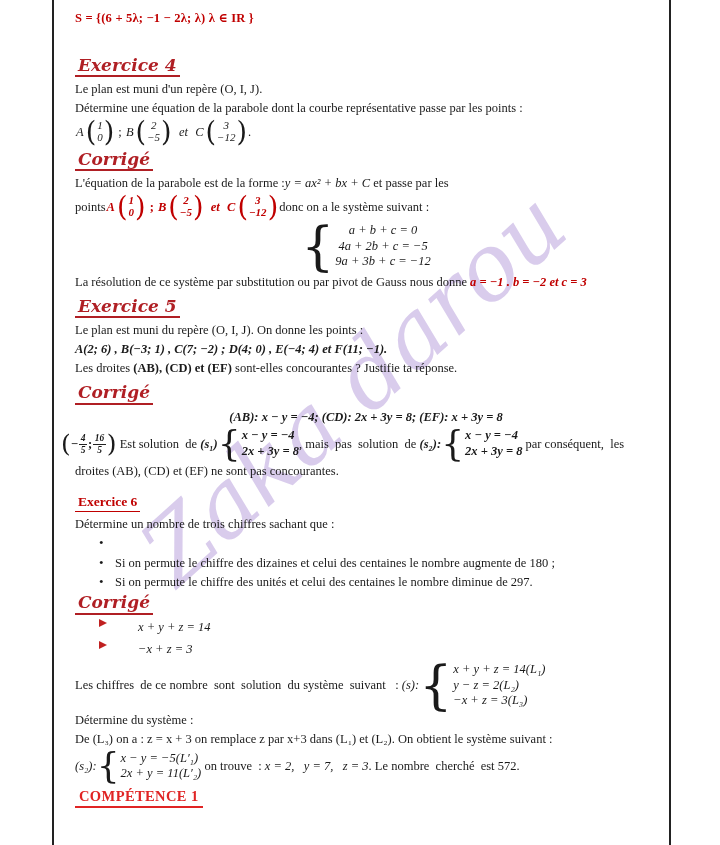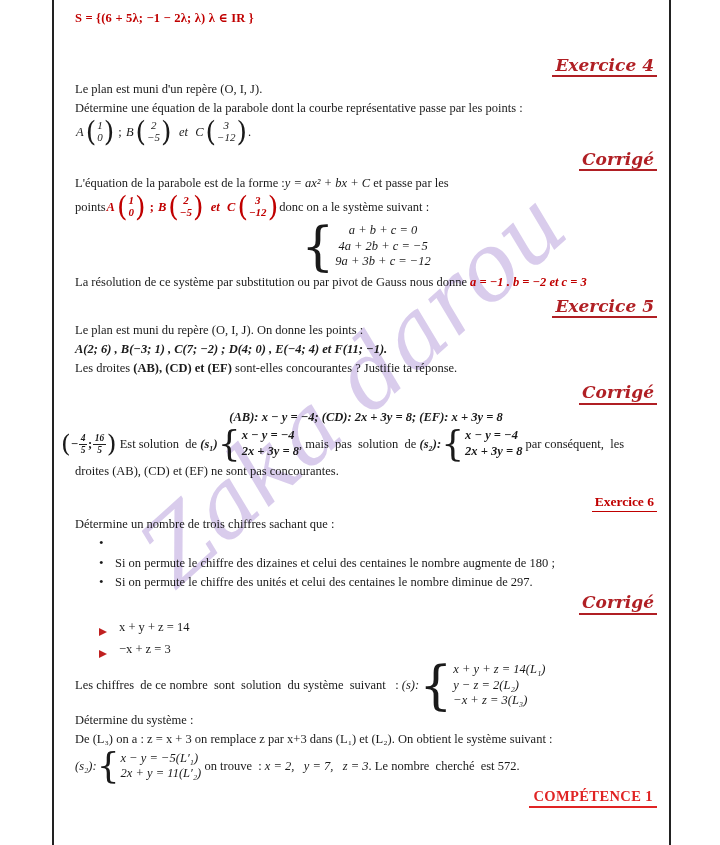--- a/index.html
+++ b/index.html
@@ -13,21 +13,21 @@
   .vline.left{left:52px;}
   .vline.right{left:669px;}
   .page{position:absolute;left:75px;top:8px;width:582px;}
   p{margin:2px 0;}
   .red{color:#c00000;}
   .bold{font-weight:bold;}
   .it{font-style:italic;}
   .center{text-align:center;}
   .sline{font-weight:bold;color:#c00000;margin-bottom:29px;letter-spacing:.2px;}
   
-  .hwrap{text-align:right;margin:6px 0 4px 0;text-decoration:underline;}
+  .hwrap{text-align:left;margin:6px 0 4px 0;text-decoration:underline;}
   .title-script{
     display:inline-block;font-family:"DejaVu Serif",serif;font-style:italic;font-weight:bold;
     color:#b01f24;font-size:17px;border-bottom:2px solid #b01f24;padding:0 3px 0 3px;line-height:1.15;
   }
   .title-plain{
     display:inline-block;font-weight:bold;color:#c00000;font-size:13.5px;
     border-bottom:1.8px solid #c00000;padding:0 3px 1px 3px;line-height:1.2;
   }
   .title-comp{
     display:inline-block;font-weight:bold;color:#e02424;font-size:14.5px;letter-spacing:.4px;
@@ -51,21 +51,21 @@
   
   .fracgrp{display:inline-flex;align-items:center;}
   .bigp{font-size:25px;font-weight:400;line-height:.8;font-family:"DejaVu Serif",serif;}
   .frac{display:inline-flex;flex-direction:column;align-items:center;font-size:9.5px;line-height:1.15;font-style:italic;font-weight:bold;margin:0 1px;}
   .frac .num{border-bottom:1px solid #222;padding:0 1.5px;}
   
   .blist{margin:1px 0 1px 24px;}
   .bitem{display:flex;align-items:flex-start;margin:2.5px 0;}
   .bdot{width:16px;flex:0 0 16px;font-size:13px;line-height:1.3;}
   .alist{margin:2px 0 2px 24px;}
-  .aitem{display:flex;align-items:flex-end;margin:4.5px 0;}
+  .aitem{display:flex;align-items:flex-start;margin:4.5px 0;font-style:italic;gap:19px;}
   .atri{width:0;height:0;border-top:4.5px solid transparent;border-bottom:4.5px solid transparent;border-left:8px solid #c02020;margin-right:12px;flex:0 0 auto;}
   .flexline{display:flex;align-items:center;flex-wrap:wrap;margin:3px 0;}
   .nw{white-space:pre;}
   
   .watermark{
     position:absolute;left:90px;top:330px;width:520px;text-align:center;
     transform:rotate(-42deg);transform-origin:center;
     font-family:"DejaVu Serif",serif;font-style:italic;
     font-size:92px;color:rgba(154,120,205,0.38);pointer-events:none;white-space:nowrap;
   }

